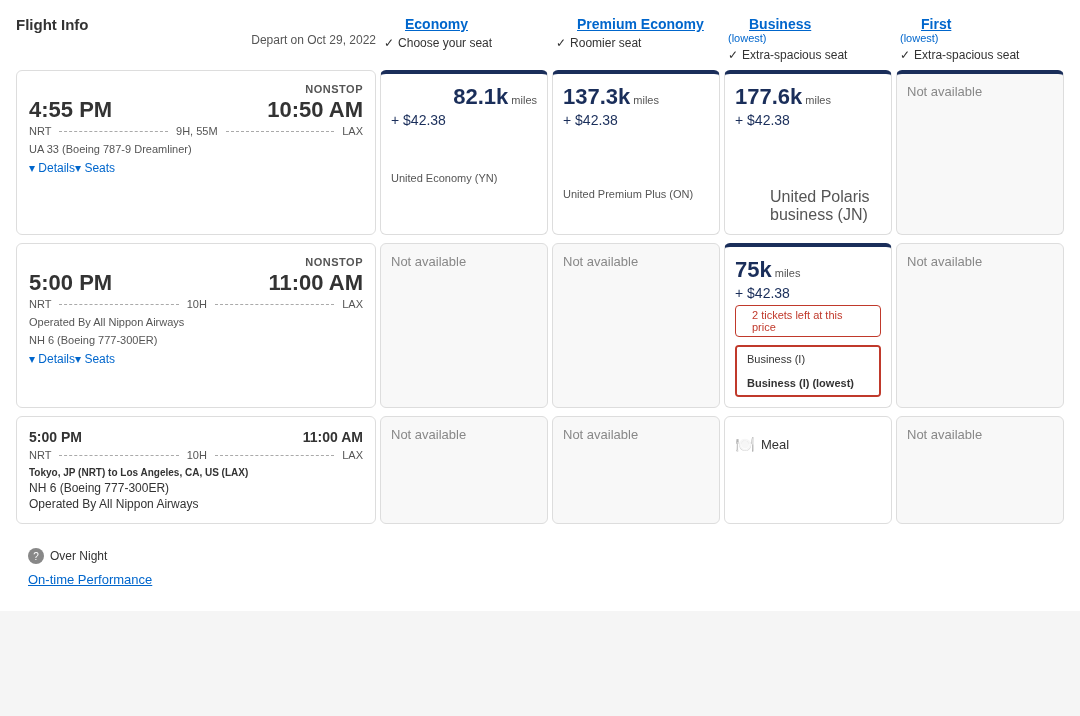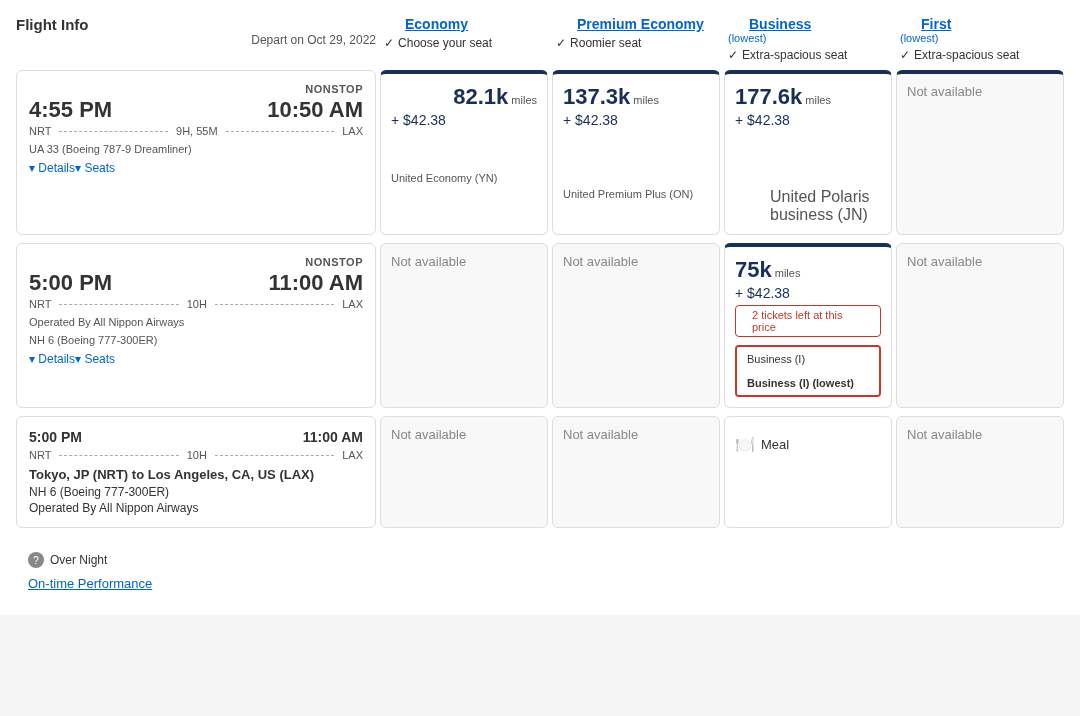--- a/index.html
+++ b/index.html
@@ -197,21 +197,21 @@
       <span style="font-size:14px;font-weight:bold;">5:00 PM</span>
       <span style="font-size:14px;font-weight:bold;">11:00 AM</span>
     </div>
     <div style="display:flex;align-items:center;gap:4px;font-size:11px;color:#555;margin-bottom:6px;">
       <span>NRT</span>
       <span style="flex:1;border-bottom:1px dashed #aaa;margin:0 4px;"></span>
       <span>10H</span>
       <span style="flex:1;border-bottom:1px dashed #aaa;margin:0 4px;"></span>
       <span>LAX</span>
     </div>
-    <div style="font-weight:bold;font-size:13px;margin-bottom:3px;">Tokyo, JP (NRT) to Los Angeles, CA, US (LAX)</div>
+    <div style="font-weight:bold;font-size:10px;margin-bottom:3px;">Tokyo, JP (NRT) to Los Angeles, CA, US (LAX)</div>
     <div style="margin-bottom:2px;">NH 6 (Boeing 777-300ER)</div>
     <div>Operated By All Nippon Airways</div>
   </div>
       <div style="display: flex; flex: 1 1 0%;">
         <div style="flex: 1 1 0%; margin-left: 4px; border: 1px solid rgb(221, 221, 221); border-radius: 6px; padding: 10px; background: rgb(248, 248, 248);"><span style="color:#888;font-size:13px;">Not available</span></div>
         <div style="flex: 1 1 0%; margin-left: 4px; border: 1px solid rgb(221, 221, 221); border-radius: 6px; padding: 10px; background: rgb(248, 248, 248);"><span style="color:#888;font-size:13px;">Not available</span></div>
         <div style="flex: 1 1 0%; margin-left: 4px; border: 1px solid rgb(221, 221, 221); border-radius: 6px; padding: 10px; background: rgb(255, 255, 255);">
         <div class="meal-row">
           <span class="meal-icon">🍽️</span>
           <span>Meal</span>

